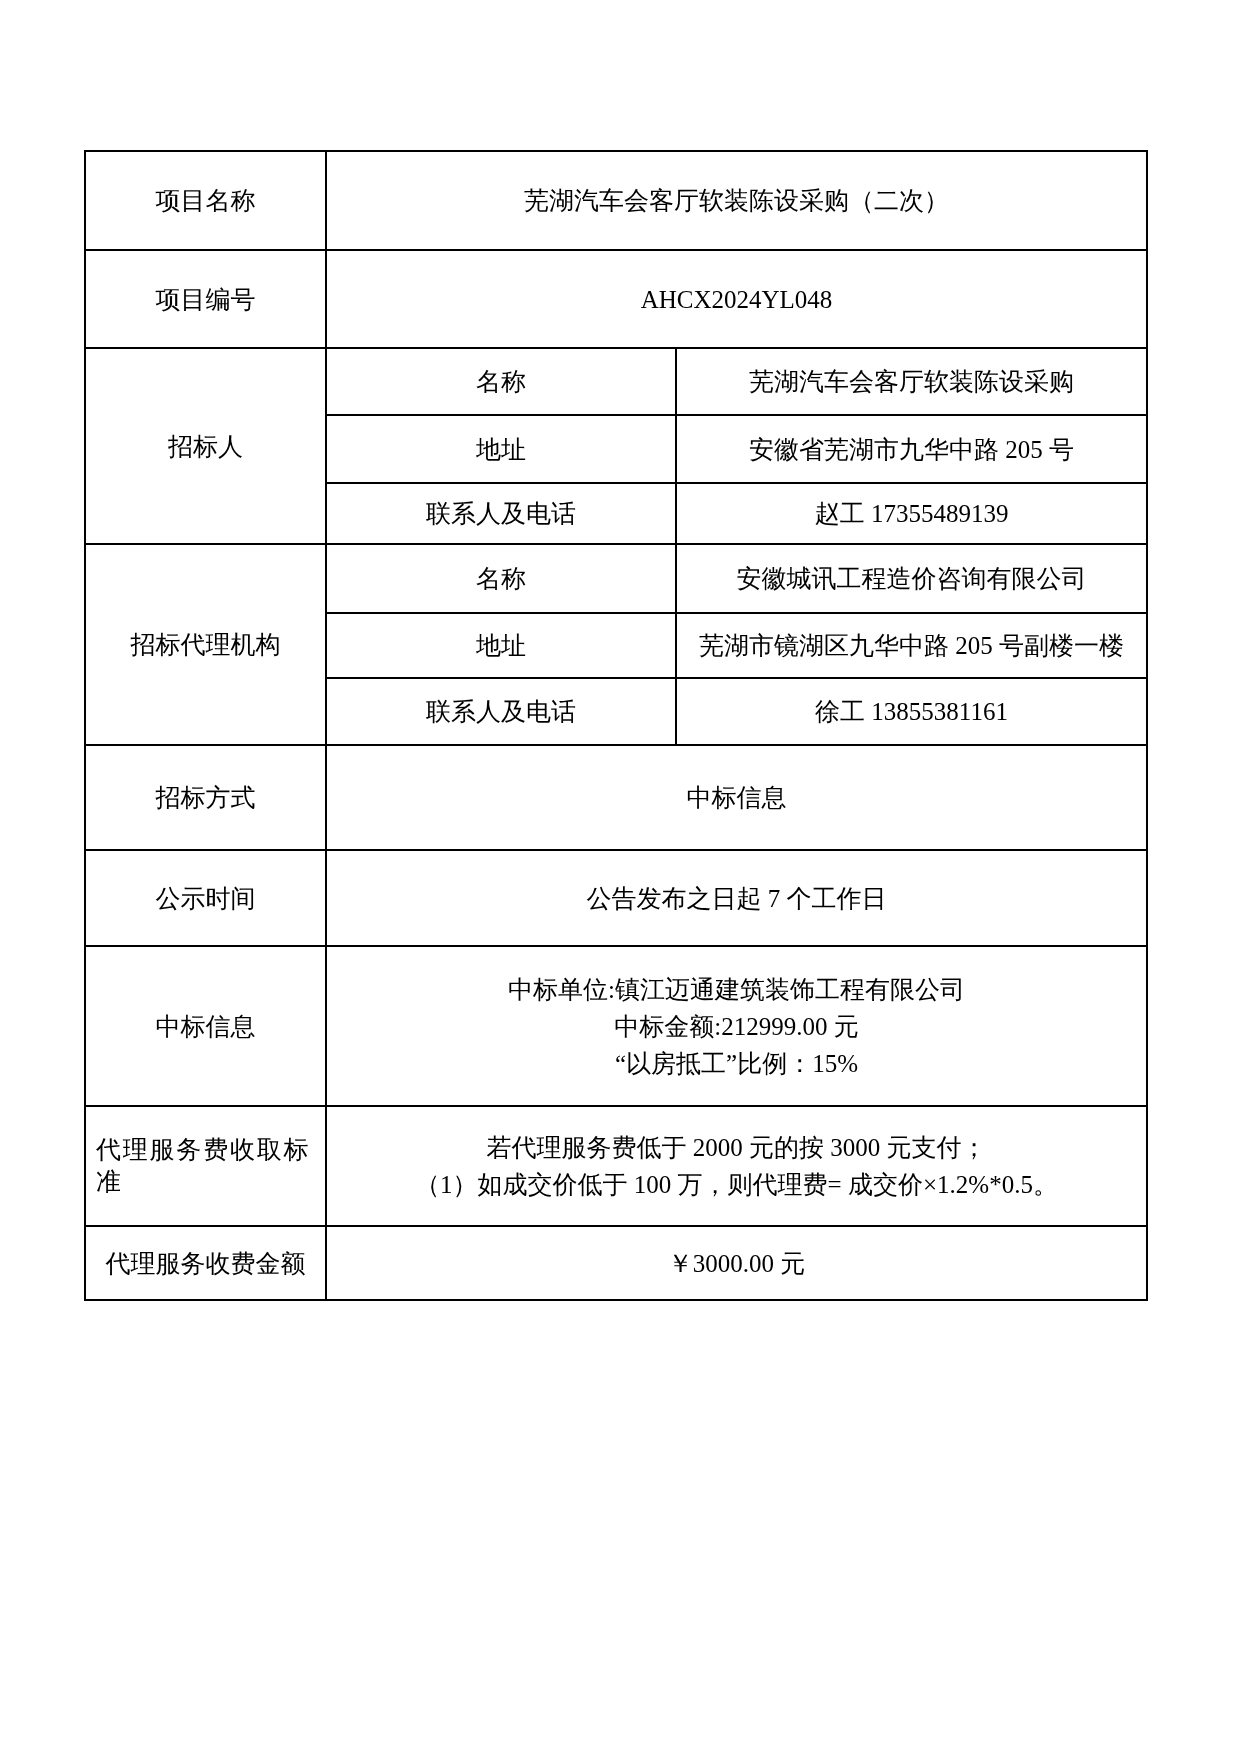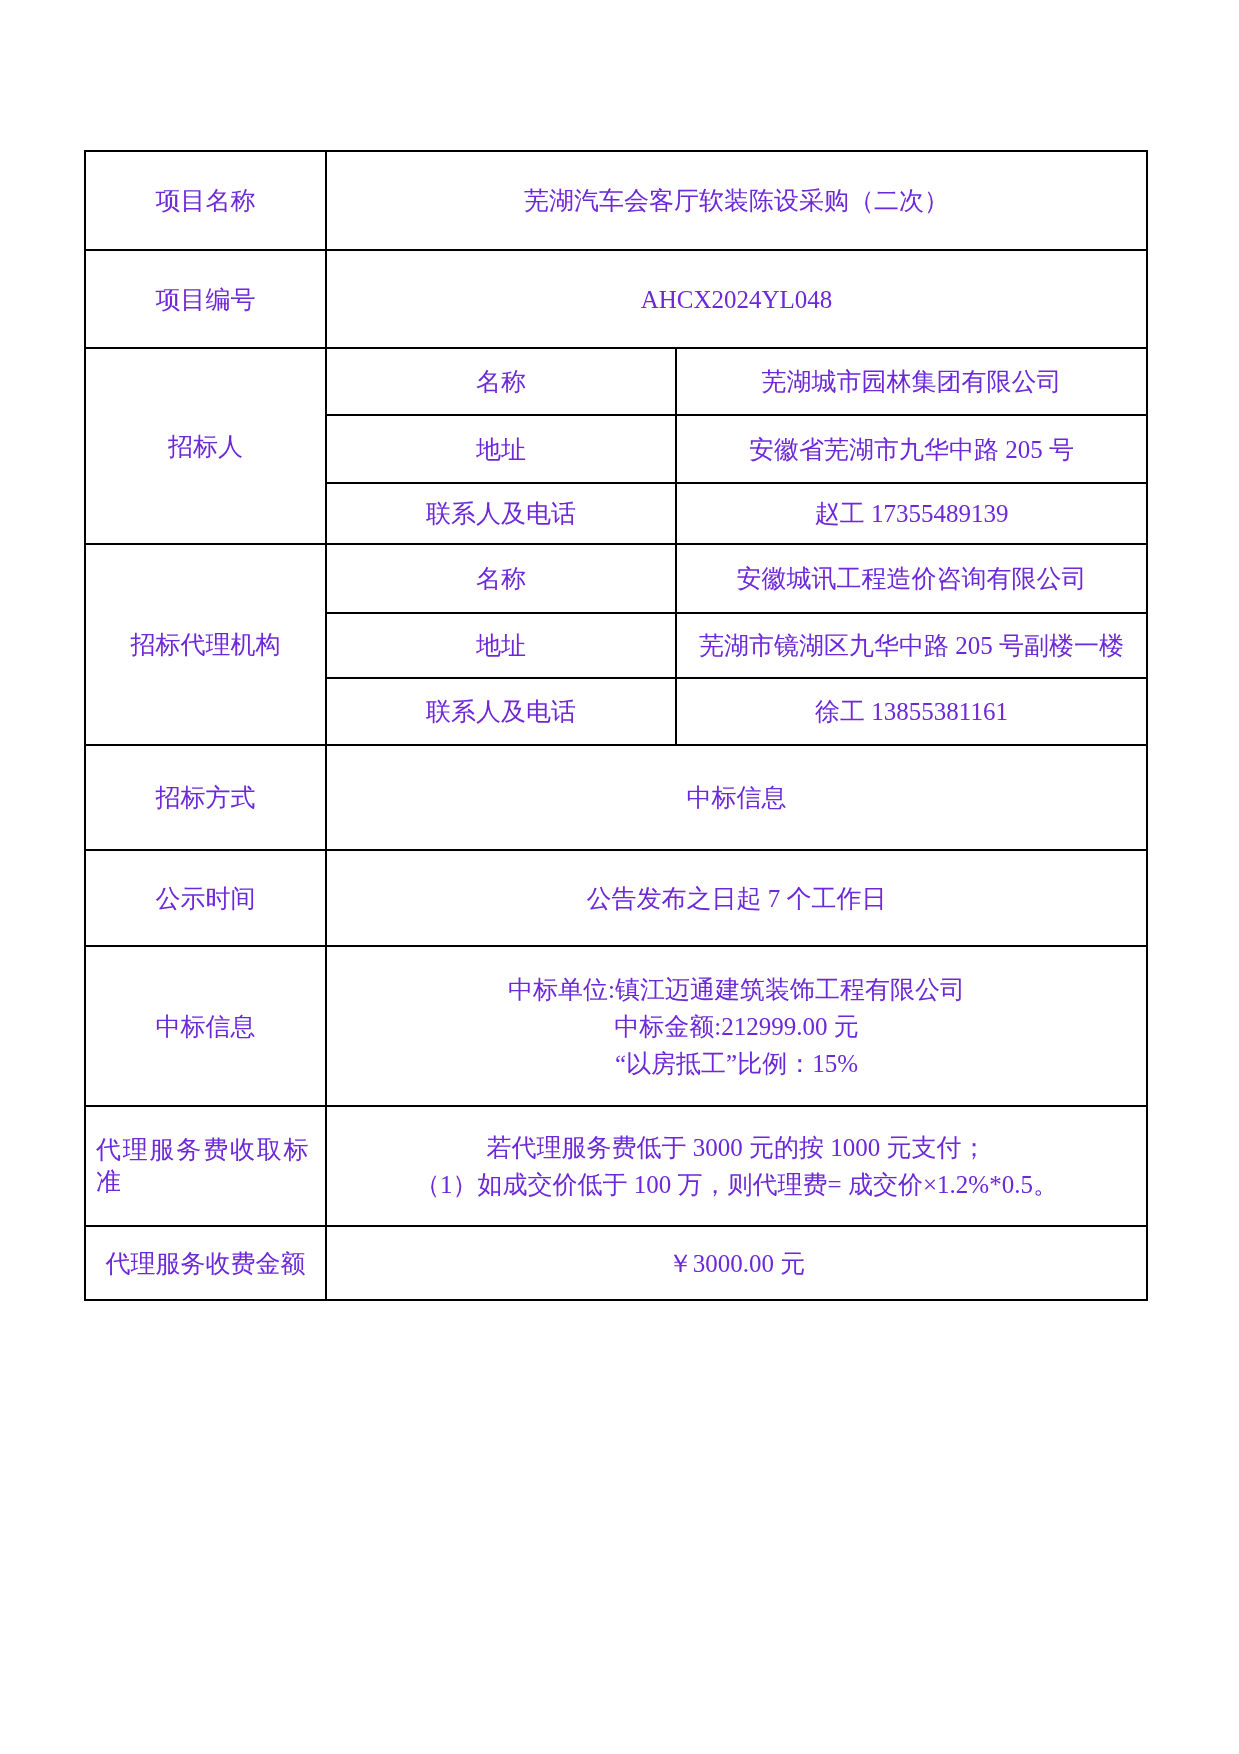--- a/index.html
+++ b/index.html
@@ -6,21 +6,21 @@
     margin: 0;
     padding: 0;
     background: #ffffff;
   }
   .page {
     position: relative;
     width: 1239px;
     height: 1754px;
     background: #ffffff;
     font-family: "Liberation Serif", "DejaVu Serif", serif;
-    color: #6d28d9;
+    color: #000000;
     overflow: hidden;
   }
   table.doc-table {
     position: absolute;
     left: 84px;
     top: 150px;
     width: 1062px;
     border-collapse: collapse;
     table-layout: fixed;
   }
@@ -91,21 +91,21 @@
     </tr>
 
     <tr class="h-r2">
       <td>项目编号</td>
       <td colspan="2">AHCX2024YL048</td>
     </tr>
 
     <tr class="h-r3">
       <td rowspan="3">招标人</td>
       <td>名称</td>
-      <td class="value-tight">芜湖城市园林集团有限公司</td>
+      <td class="value-tight">芜湖汽车会客厅软装陈设采购</td>
     </tr>
     <tr class="h-r4">
       <td>地址</td>
       <td class="value-tight">安徽省芜湖市九华中路 205 号</td>
     </tr>
     <tr class="h-r5">
       <td>联系人及电话</td>
       <td class="value-tight">赵工 17355489139</td>
     </tr>
 
@@ -140,21 +140,21 @@
         <div>中标金额:212999.00 元</div>
         <div>“以房抵工”比例：15%</div>
       </td>
     </tr>
 
     <tr class="h-r12">
       <td>
         <div class="justify-label">代理服务费收取标准</div>
       </td>
       <td colspan="2" class="cell-left multiline">
-        <div>若代理服务费低于 3000 元的按 1000 元支付；</div>
+        <div>若代理服务费低于 2000 元的按 3000 元支付；</div>
         <div>（1）如成交价低于 100 万，则代理费= 成交价×1.2%*0.5。</div>
       </td>
     </tr>
 
     <tr class="h-r13">
       <td>代理服务收费金额</td>
       <td colspan="2">￥3000.00 元</td>
     </tr>
   </tbody>
     </table>

